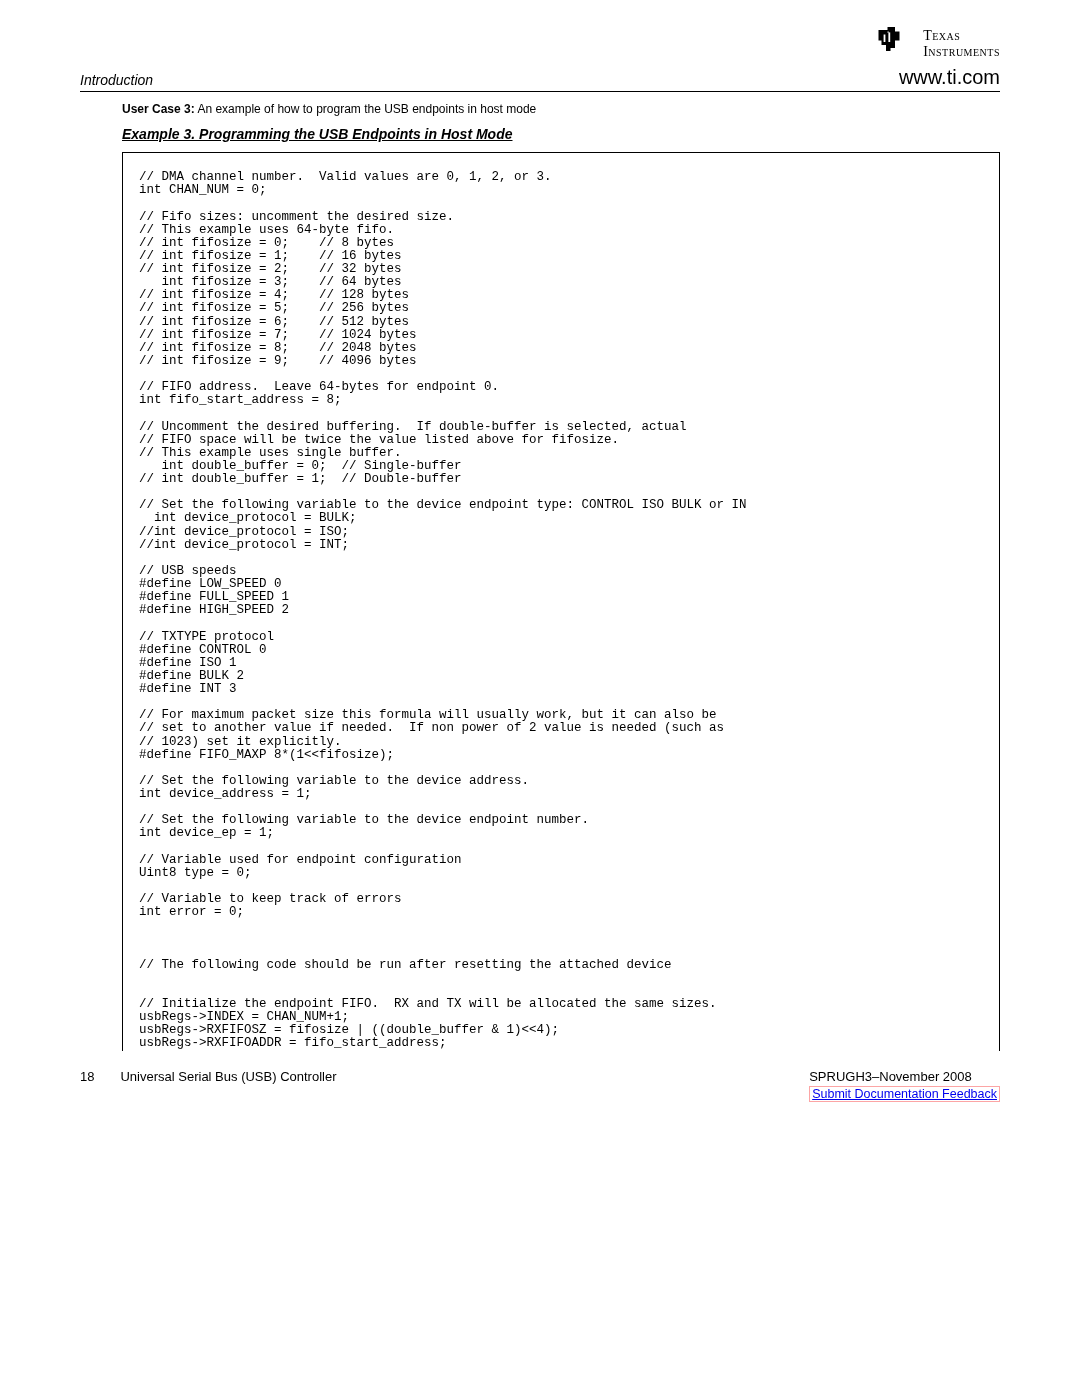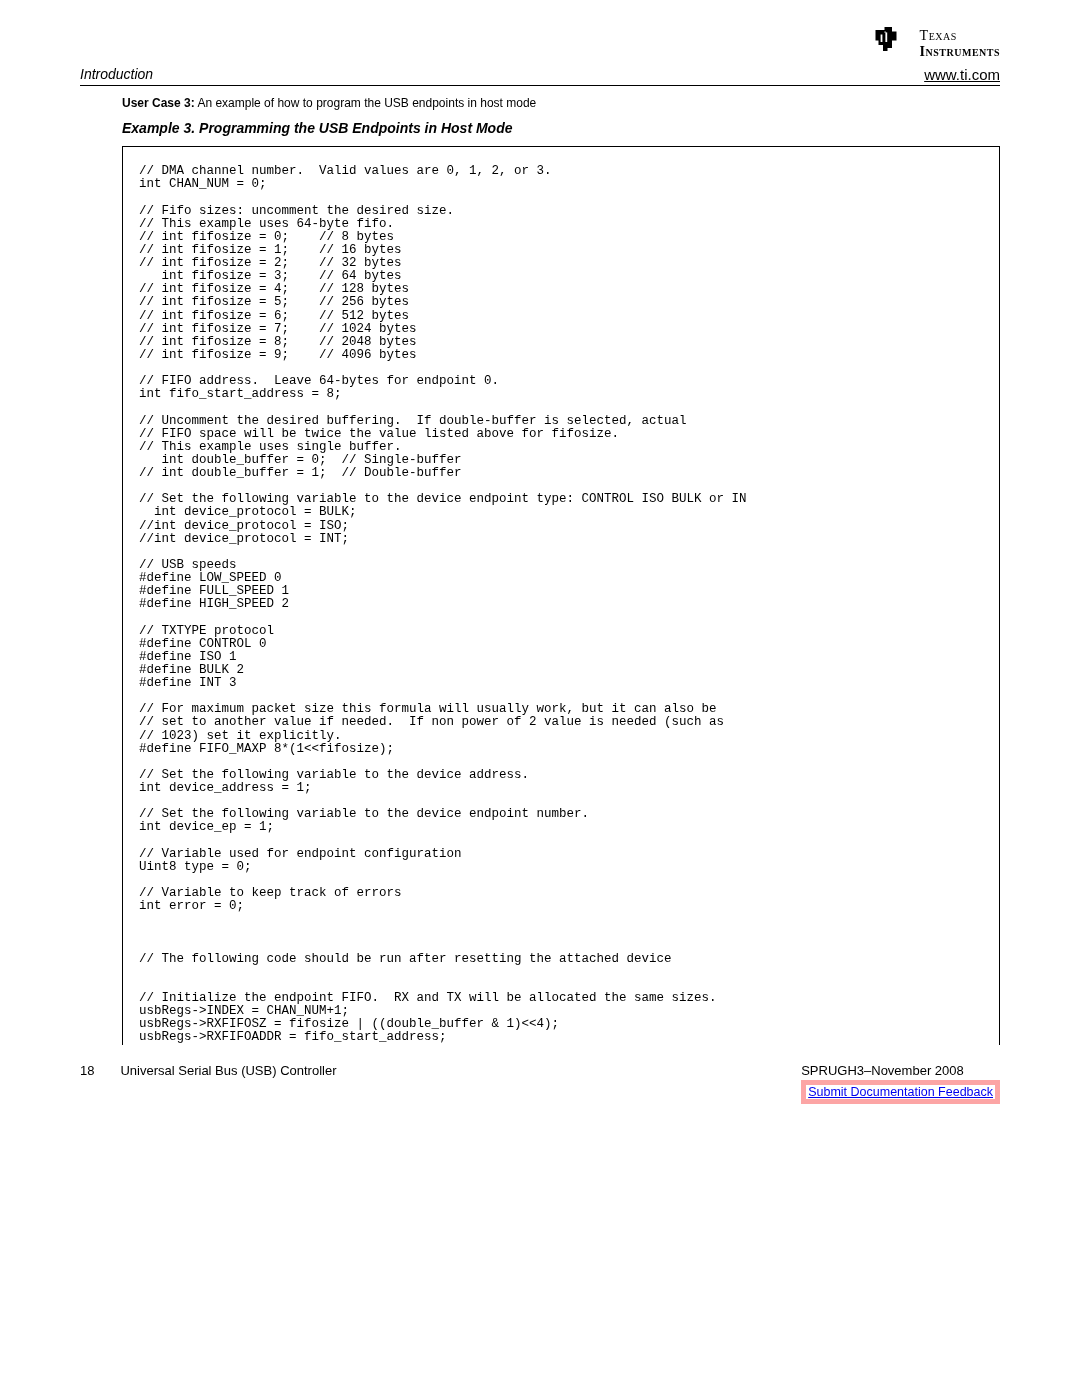--- a/index.html
+++ b/index.html
@@ -52,42 +52,41 @@
       line-height: 1.15;
       text-align: left;
     }
     .logo-text .line1 {
       font-variant: small-caps;
       letter-spacing: 0.5px;
     }
     .logo-text .line2 {
       font-variant: small-caps;
       letter-spacing: 0.5px;
-      font-weight: bold;
     }
     .url {
-      font-size: 15px;
-      text-decoration: underline;
+      font-size: 20px;
     }
     .content {
       margin-left: 42px;
       margin-right: 0;
     }
     .user-case {
       font-size: 12px;
       margin: 8px 0 10px 0;
     }
     .user-case .bold {
       font-weight: bold;
     }
     .example-title {
       font-weight: bold;
       font-style: italic;
       font-size: 14px;
       margin: 8px 0 10px 0;
+      text-decoration: underline;
     }
     .code-box {
       border: 1px solid #000;
       border-bottom: none;
       margin-top: 8px;
       padding: 18px 10px 0 16px;
       font-family: "Courier New", Courier, monospace;
       font-size: 12.5px;
       line-height: 1.05;
       white-space: pre;
@@ -111,21 +110,21 @@
     }
     .footer-right {
       text-align: left;
       margin-left: 20px;
     }
     .footer-date {}
     .feedback-link {
       color: #0000ee;
       text-decoration: underline;
       font-size: 12.5px;
-      border: 5px solid #fca5a5;
+      border: 1px solid #fca5a5;
       display: inline-block;
       padding: 0 2px;
       margin-top: 2px;
     }
   </style>
 </head>
 <body>
 
 <div class="page">
 

